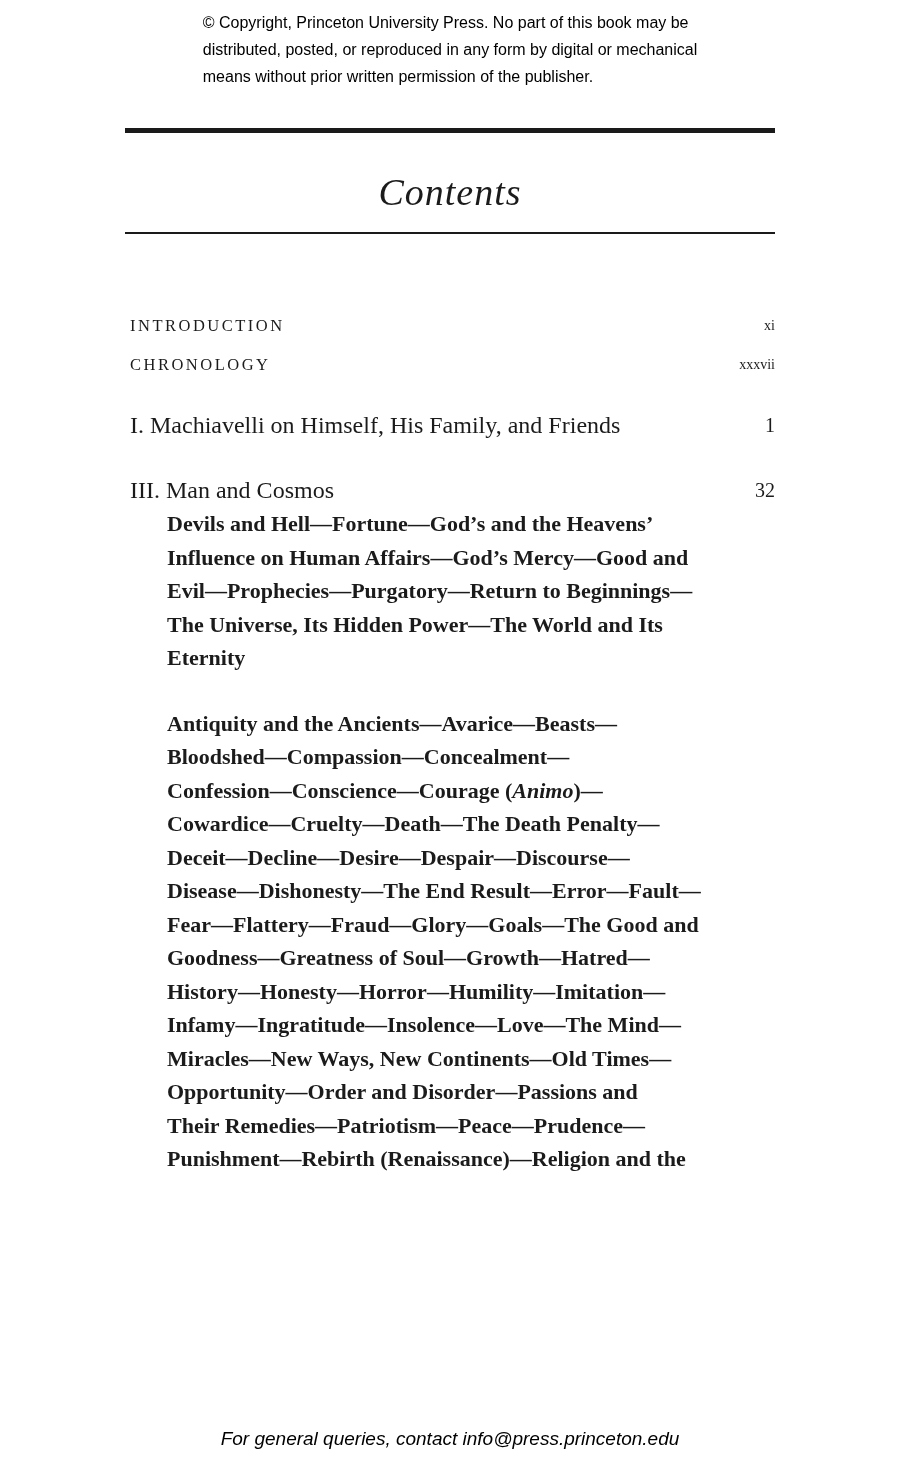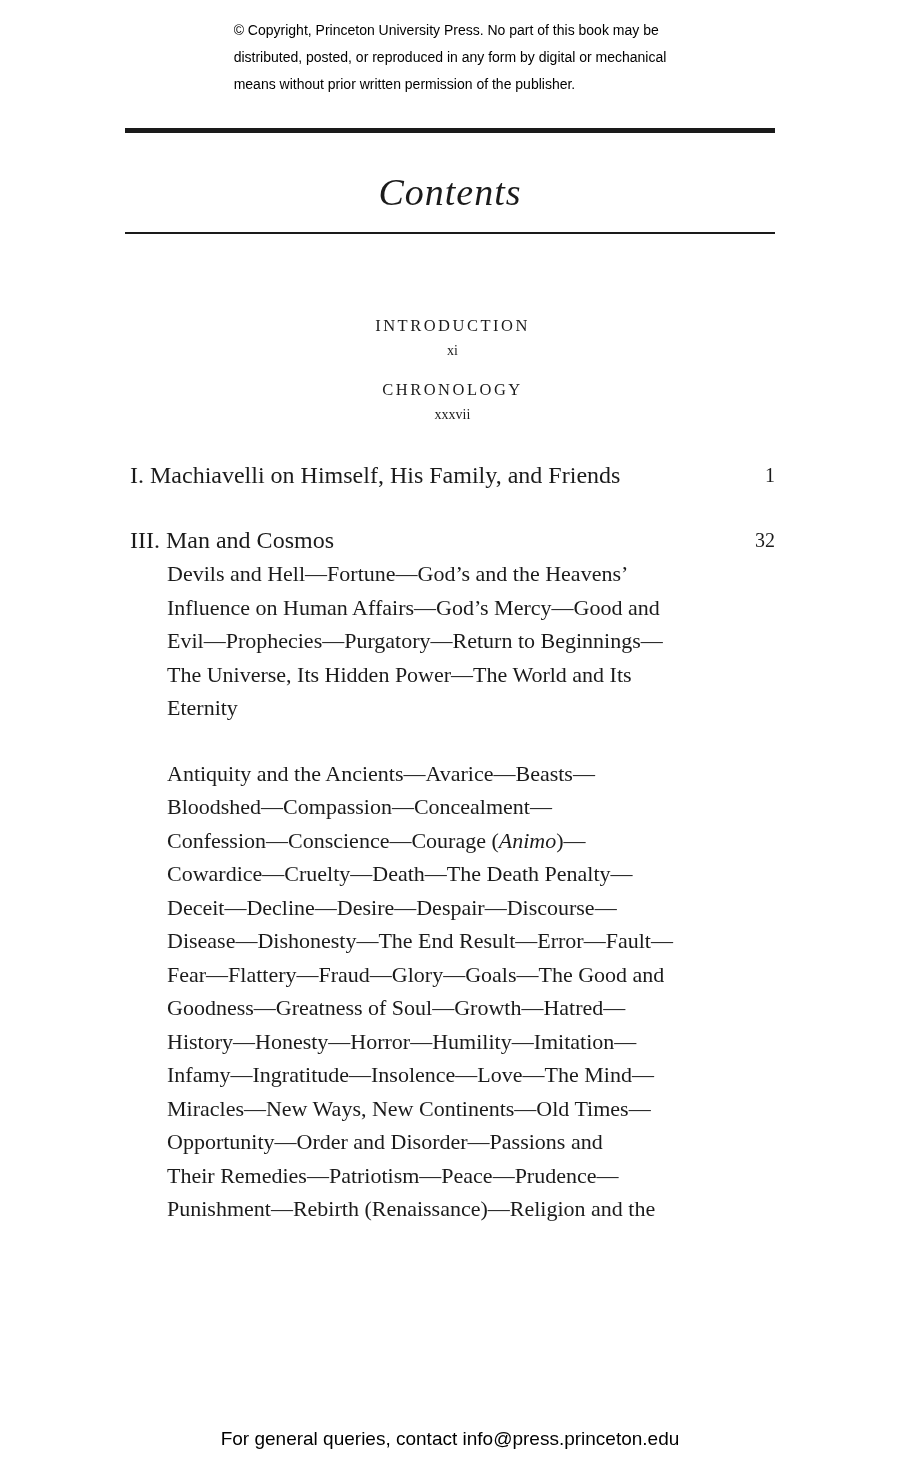--- a/index.html
+++ b/index.html
@@ -14,23 +14,23 @@
 
   
   .copyright {
     position: absolute;
     top: 9px;
     left: 0;
     right: 0;
   }
   .copyright .inner {
     width: fit-content;
-    margin: 8px auto;
+    margin: 0 auto;
     font-family: "Liberation Sans", sans-serif;
-    font-size: 14px;
+    font-size: 16px;
     line-height: 27px;
     white-space: pre-line;
     text-align: left;
     color: #000;
   }
 
   
   .rule-thick {
     position: absolute;
     top: 128px;
@@ -71,24 +71,23 @@
     top: 313px;
     left: 130px;
     width: 645px;
     font-family: "Liberation Serif", serif;
     color: #1b1b1b;
   }
 
   .fm-row {
     display: flex;
     justify-content: space-between;
-    align-items: center;
+    align-items: flex-start;
     line-height: 25px;
     margin-bottom: 14px;
-    flex-direction: column;
   }
   .fm-label {
     font-size: 16.5px;
     letter-spacing: 2.5px;
   }
   .fm-page {
     font-size: 14px;
   }
 
   .chapter { margin-top: 32px; }
@@ -105,33 +104,35 @@
     right: 0;
     bottom: 0;
     font-size: 20px;
     line-height: 33px;
   }
   .ch-desc {
     margin-left: 37px;
     font-size: 22px;
     line-height: 33.5px;
     white-space: pre;
+    font-weight: bold;
   }
   .ch-desc:empty { display: none; }
 
   
   .footer {
     position: absolute;
     top: 1428px;
     left: 0;
     right: 0;
     text-align: center;
     font-family: "Liberation Sans", sans-serif;
     font-size: 19px;
     color: #000;
+    font-style: italic;
   }
 </style>
 </head>
 <body>
 
 <div class="page">
 
   <div class="copyright">
     <div class="inner">© Copyright, Princeton University Press. No part of this book may be
 distributed, posted, or reproduced in any form by digital or mechanical

